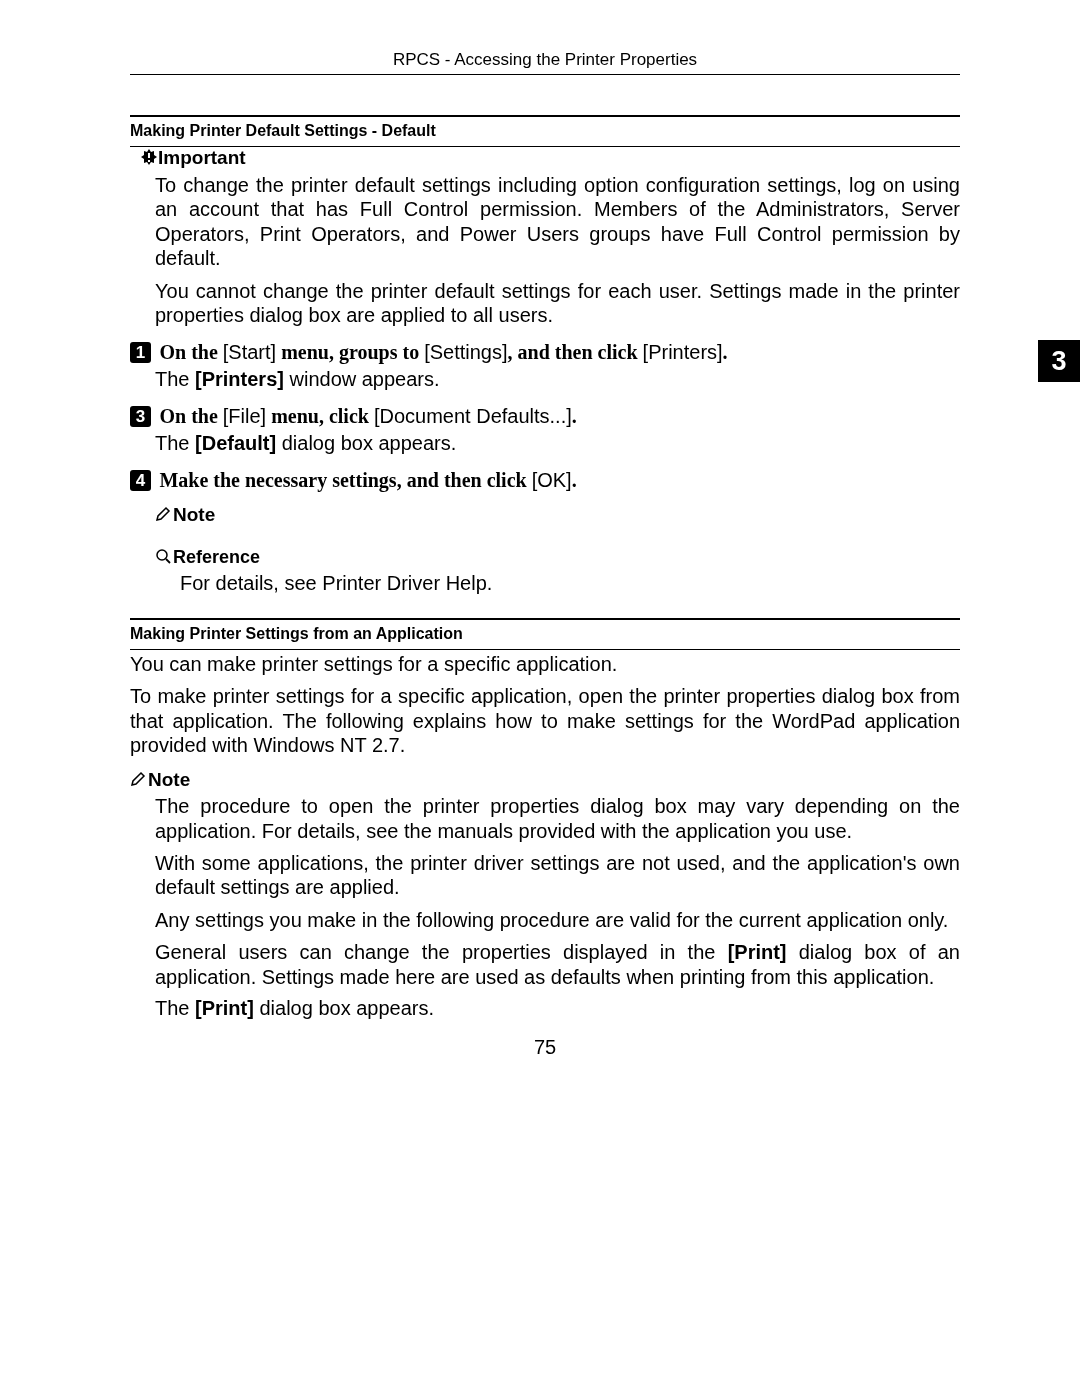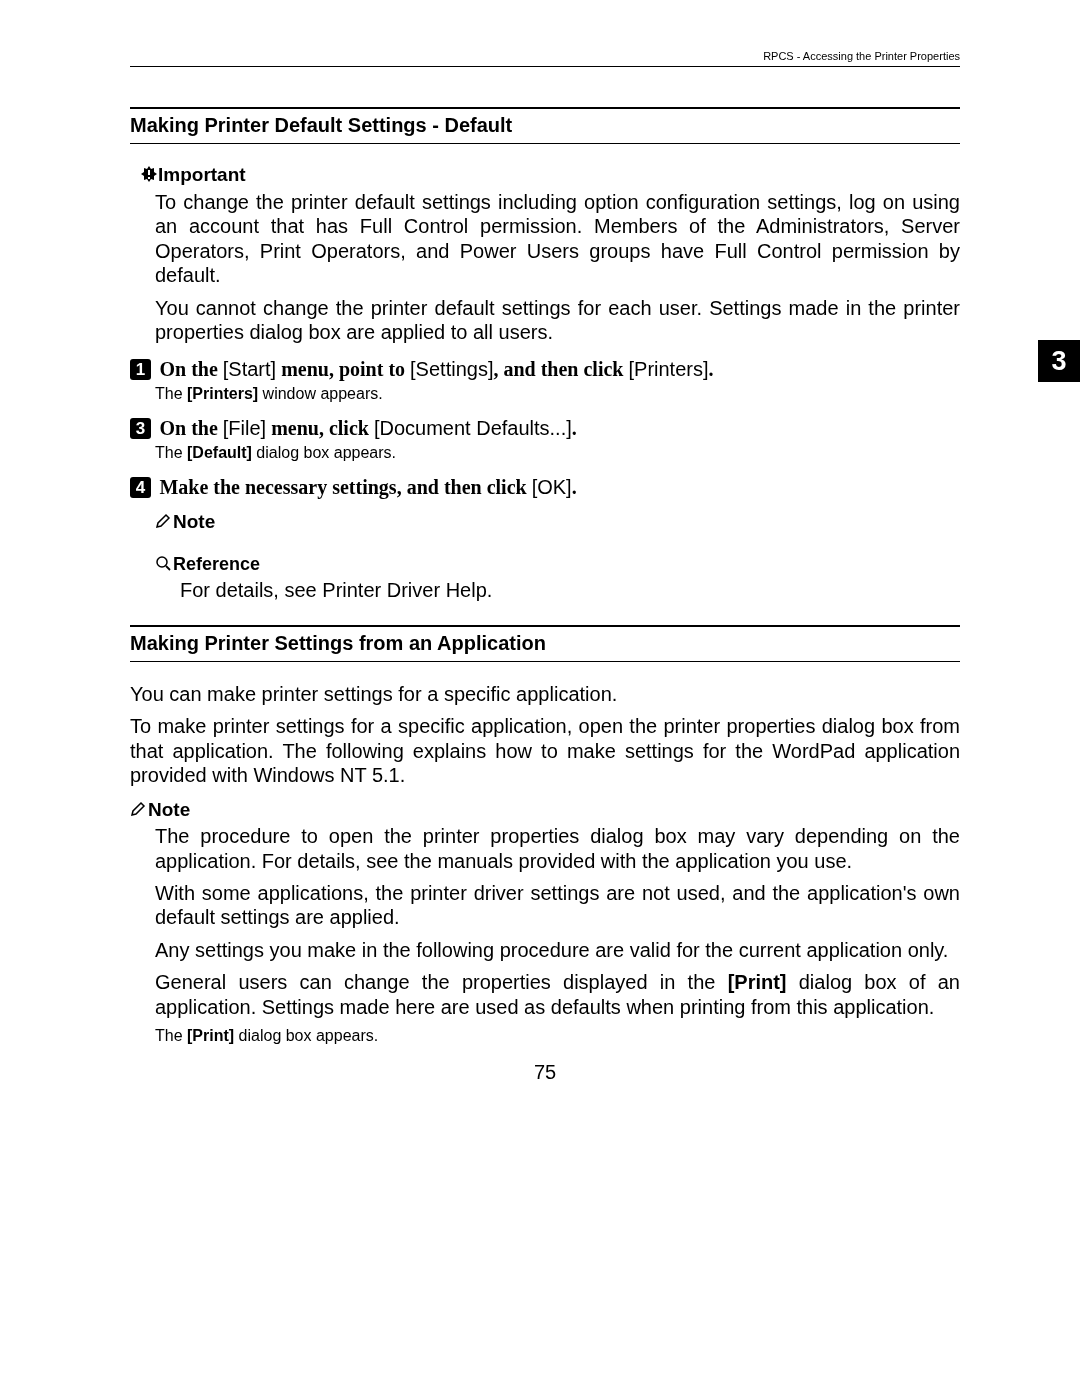--- a/index.html
+++ b/index.html
@@ -14,32 +14,31 @@
     box-sizing: border-box;
     width: 1080px;
     padding: 50px 120px 30px 130px;
     position: relative;
   }
   .header-line {
     border-bottom: 1.5px solid #000;
     margin-bottom: 40px;
   }
   .header-text {
-    text-align: right;
-    font-size: 11px;
+    text-align: center;
+    font-size: 17px;
     padding-bottom: 4px;
   }
   .section-heading {
     font-weight: bold;
-    font-size: 20px;
+    font-size: 16px;
     padding: 5px 0 6px 0;
     border-top: 2.5px solid #000;
     border-bottom: 1px solid #000;
     margin-top: 0;
-    margin-bottom: 20px;
   }
   .important-label {
     font-weight: bold;
     font-size: 19px;
     margin-left: 10px;
   }
   .important-icon {
     display: inline-block;
     vertical-align: -2px;
   }
@@ -75,21 +74,21 @@
   .step-text {
     font-family: "Book Antiqua", Palatino, serif;
     font-weight: bold;
     font-size: 20px;
   }
   .ui-bold {
     font-family: Arial, Helvetica, sans-serif;
     font-weight: normal;
   }
   .sub-text {
-    font-size: 16px;
+    font-size: 20px;
     margin: 4px 0 12px 25px;
   }
   .note-label {
     font-weight: bold;
     font-size: 19px;
     margin-left: 25px;
     margin-top: 12px;
   }
   .note-label-outer {
     font-weight: bold;
@@ -157,21 +156,21 @@
           </svg>
       </span><span>Important</span>
     </div>
     <div class="body-text">To change the printer default settings including option configuration settings, log on using an account that has Full Control permission. Members of the Administrators, Server Operators, Print Operators, and Power Users groups have Full Control permission by default.</div>
     <div class="body-text">You cannot change the printer default settings for each user. Settings made in the printer properties dialog box are applied to all users.</div>
   </div>
 
   <div class="step">
     <span class="step-num">1</span>
     <span class="step-text">
-      <span>On the </span><span class="ui-bold">[Start]</span><span> menu, point to </span><span class="ui-bold">[Settings]</span><span>, and then click </span><span class="ui-bold">[Printers]</span><span>.</span>
+      <span>On the </span><span class="ui-bold">[Start]</span><span> menu, groups to </span><span class="ui-bold">[Settings]</span><span>, and then click </span><span class="ui-bold">[Printers]</span><span>.</span>
     </span>
   </div>
   <div class="sub-text">
     <span>The </span><span class="inline-bold">[Printers]</span><span> window appears.</span>
   </div>
 
 
   <div class="step">
     <span class="step-num">3</span>
     <span class="step-text">
@@ -204,21 +203,21 @@
           <line x1="11" y1="11" x2="15" y2="15" stroke="#000" stroke-width="1.8"></line>
         </svg>
     </span><span>Reference</span>
   </div>
   <div class="body-text" style="margin-left:50px;">For details, see Printer Driver Help.</div>
 
   <div class="section2">
     <div class="section-heading">Making Printer Settings from an Application</div>
 
     <div class="body-text-noindent">You can make printer settings for a specific application.</div>
-    <div class="body-text-noindent">To make printer settings for a specific application, open the printer properties dialog box from that application. The following explains how to make settings for the WordPad application provided with Windows NT 5.1.</div>
+    <div class="body-text-noindent">To make printer settings for a specific application, open the printer properties dialog box from that application. The following explains how to make settings for the WordPad application provided with Windows NT 2.7.</div>
 
     <div class="note-label-outer">
       <span class="note-icon">
         <svg width="16" height="16" viewBox="0 0 16 16">
             <path d="M2 14 L3 10 L11 2 L14 5 L6 13 Z" fill="none" stroke="#000" stroke-width="1.5"></path>
           </svg>
       </span><span>Note</span>
     </div>
     <div class="body-text">The procedure to open the printer properties dialog box may vary depending on the application. For details, see the manuals provided with the application you use.</div>
     <div class="body-text">With some applications, the printer driver settings are not used, and the application's own default settings are applied.</div>

